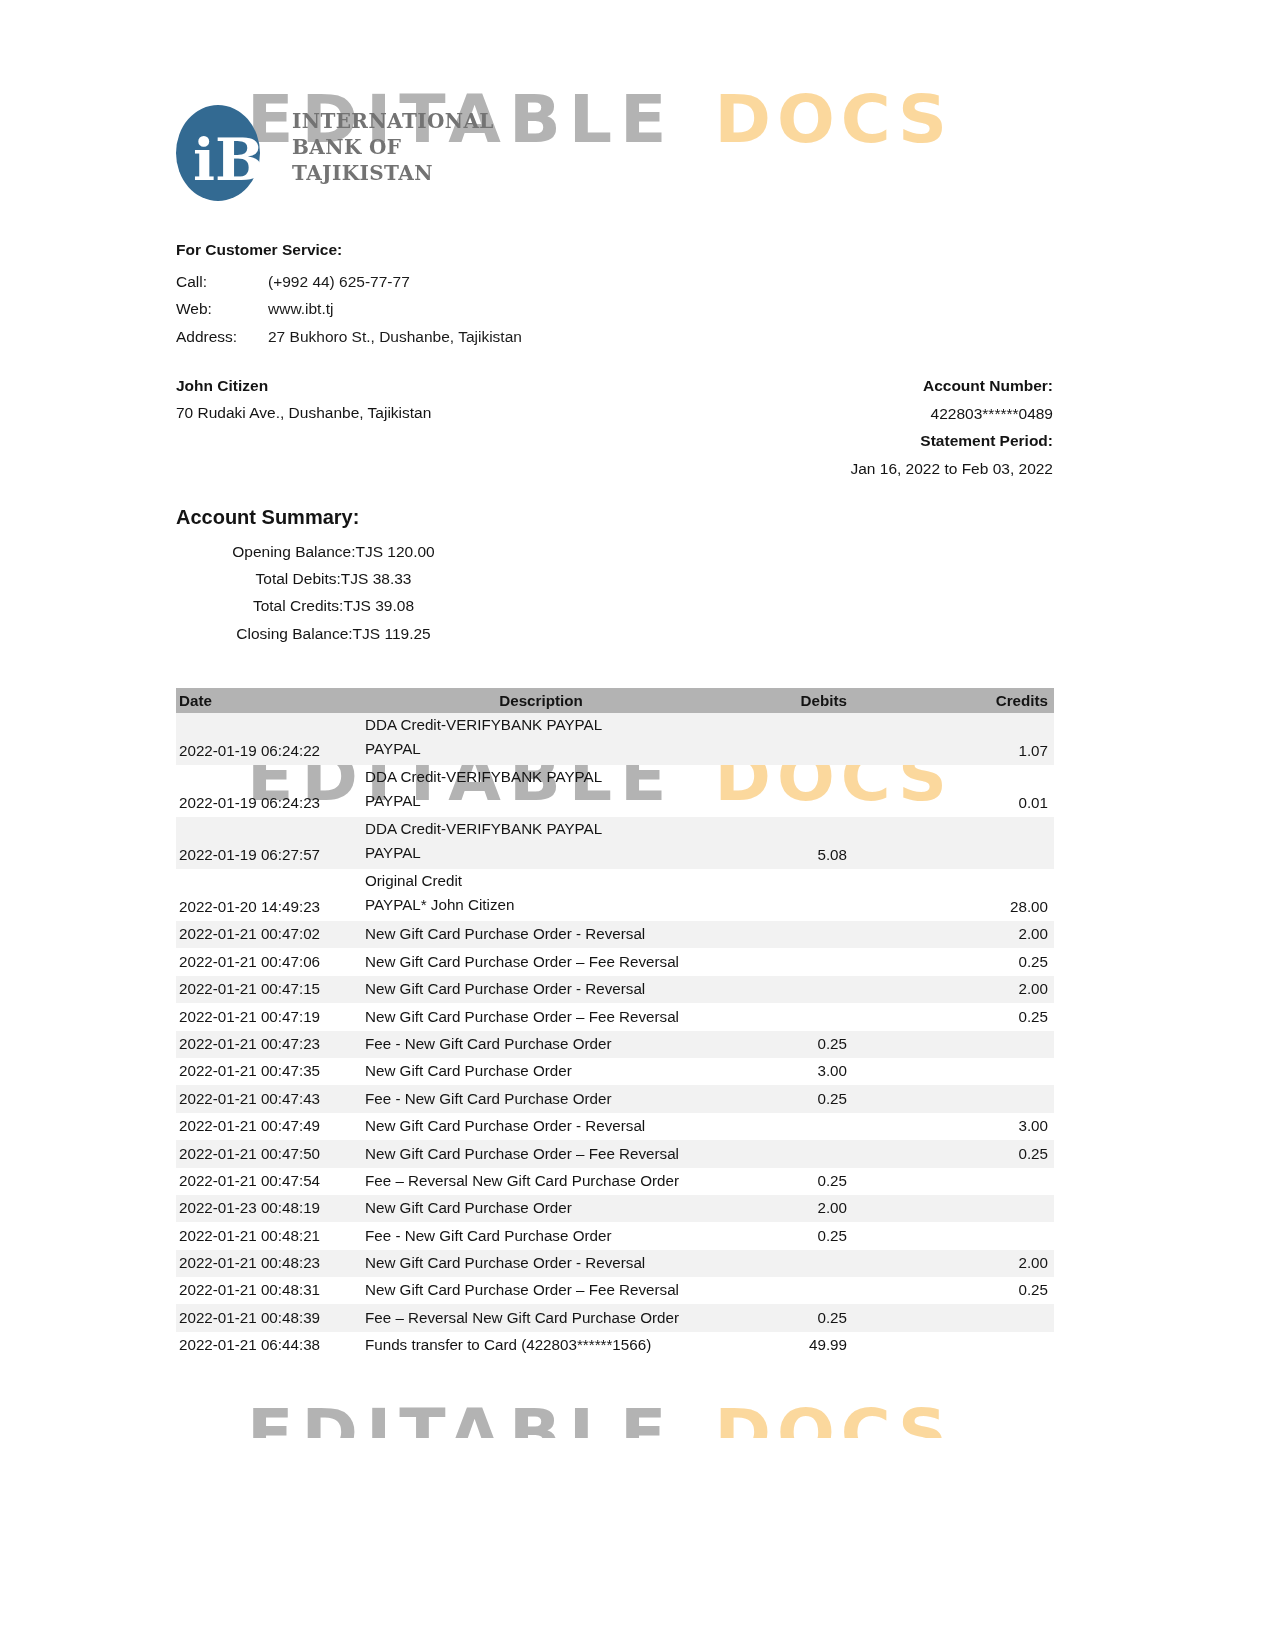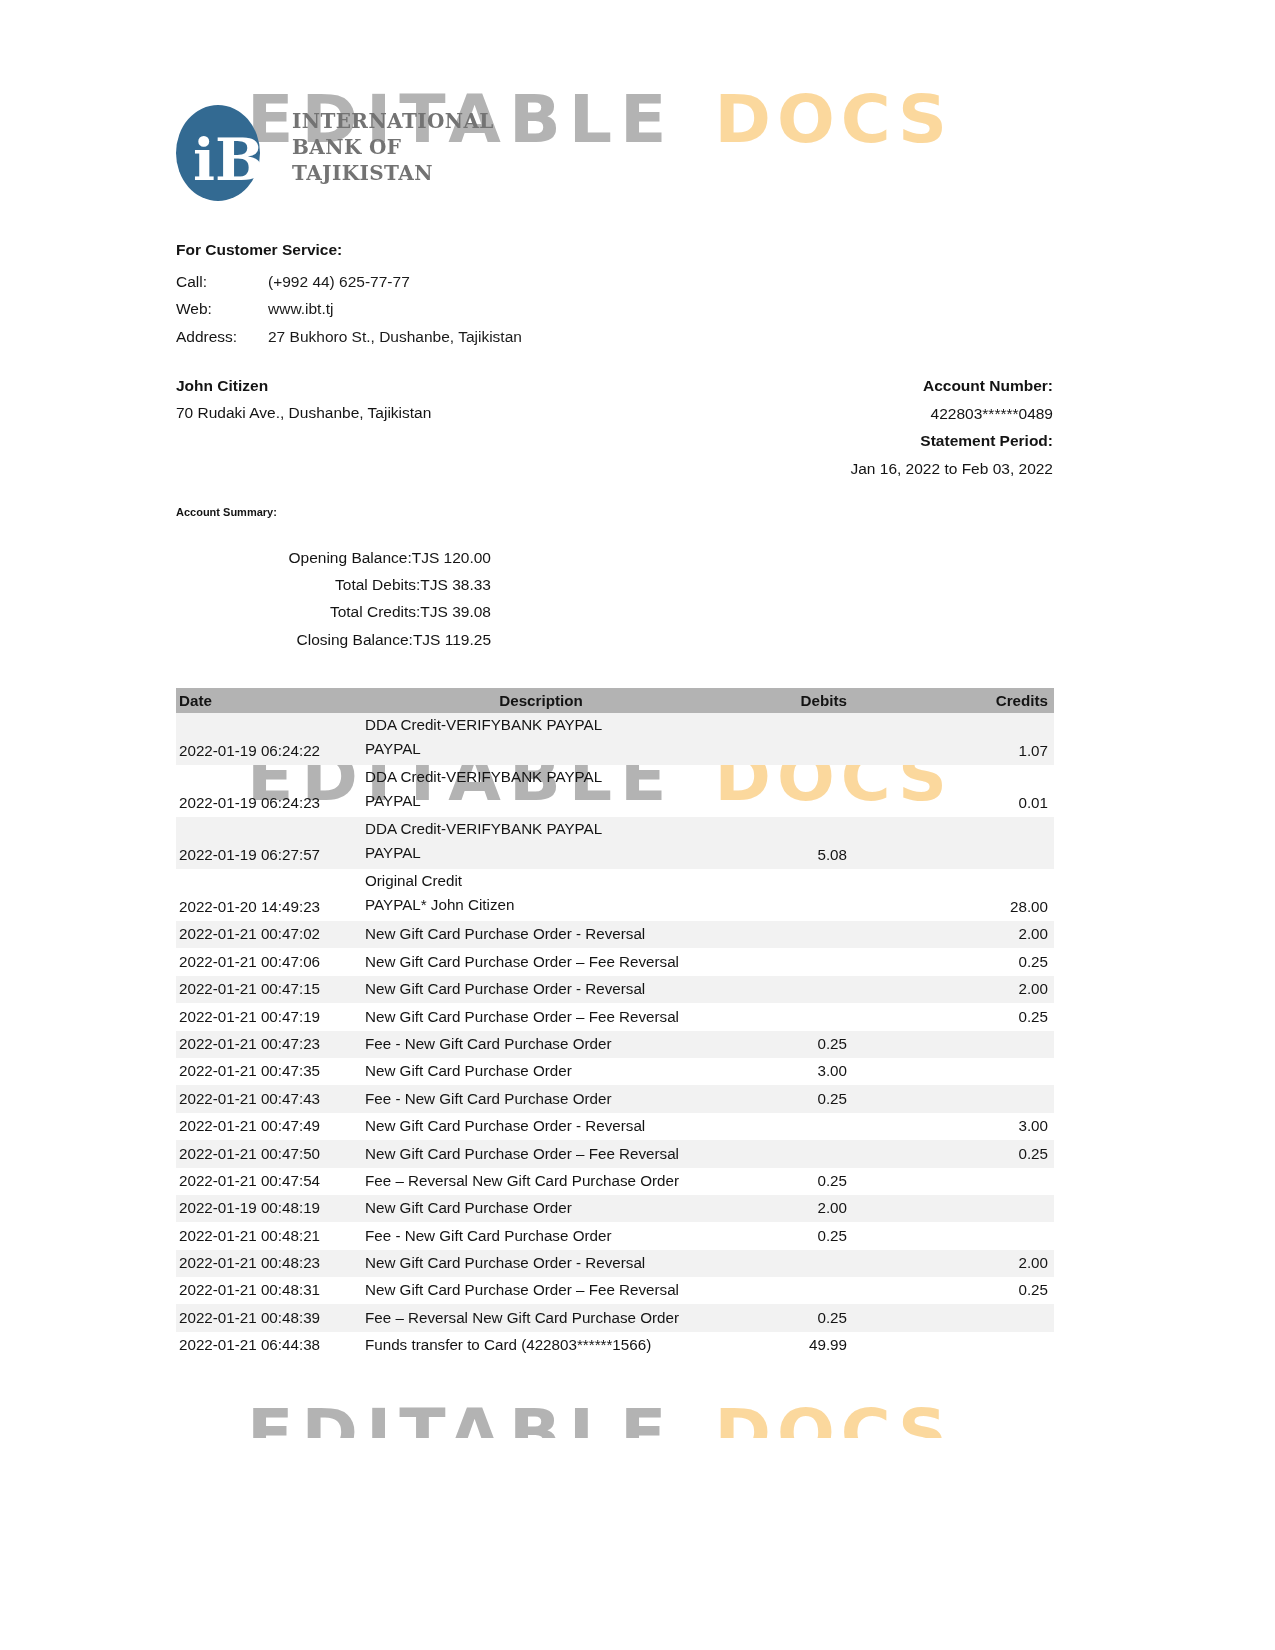--- a/index.html
+++ b/index.html
@@ -32,22 +32,22 @@
   .cs-value{color:#1a1a1a;}
 
   
   .holder{position:absolute;left:160px;top:372px;font-size:15.5px;line-height:27px;}
   .holder-name{font-weight:bold;}
   .acct{position:absolute;right:238px;top:372px;text-align:right;font-size:15.5px;line-height:27.5px;}
   .acct .lbl{font-weight:bold;}
 
   
   .summary{position:absolute;left:160px;top:506px;font-size:15.5px;width:315px;}
-  .sum-title{font-weight:bold;margin-bottom:26px;font-size:11px;}
-  .sum-row{display:flex;justify-content:flex-end;height:27.3px;align-items:center;}
+  .sum-title{font-weight:bold;margin-bottom:9px;font-size:20px;}
+  .sum-row{display:flex;justify-content:center;height:27.3px;align-items:center;}
 
   
   .txtable{position:absolute;left:160px;top:688px;width:878px;font-size:15.2px;}
   .t-head{display:flex;background:#b3b3b3;height:25px;align-items:center;font-weight:bold;}
   .c-date{width:186px;padding-left:3px;}
   .c-desc{width:352px;}
   .c-debit{width:130px;text-align:right;}
   .c-credit{width:201px;text-align:right;padding-right:6px;}
   .t-head .c-desc{text-align:center;}
   .t-row{display:flex;align-items:flex-end;}
@@ -262,21 +262,21 @@
           </div>
           <div class="t-row single">
             <div class="c-date cell">2022-01-21 00:47:54</div>
             <div class="c-desc cell">
               <div class="line">Fee – Reversal New Gift Card Purchase Order</div>
             </div>
             <div class="c-debit cell">0.25</div>
             <div class="c-credit cell"></div>
           </div>
           <div class="t-row single odd">
-            <div class="c-date cell">2022-01-19 00:48:19</div>
+            <div class="c-date cell">2022-01-23 00:48:19</div>
             <div class="c-desc cell">
               <div class="line">New Gift Card Purchase Order</div>
             </div>
             <div class="c-debit cell">2.00</div>
             <div class="c-credit cell"></div>
           </div>
           <div class="t-row single">
             <div class="c-date cell">2022-01-21 00:48:21</div>
             <div class="c-desc cell">
               <div class="line">Fee - New Gift Card Purchase Order</div>

